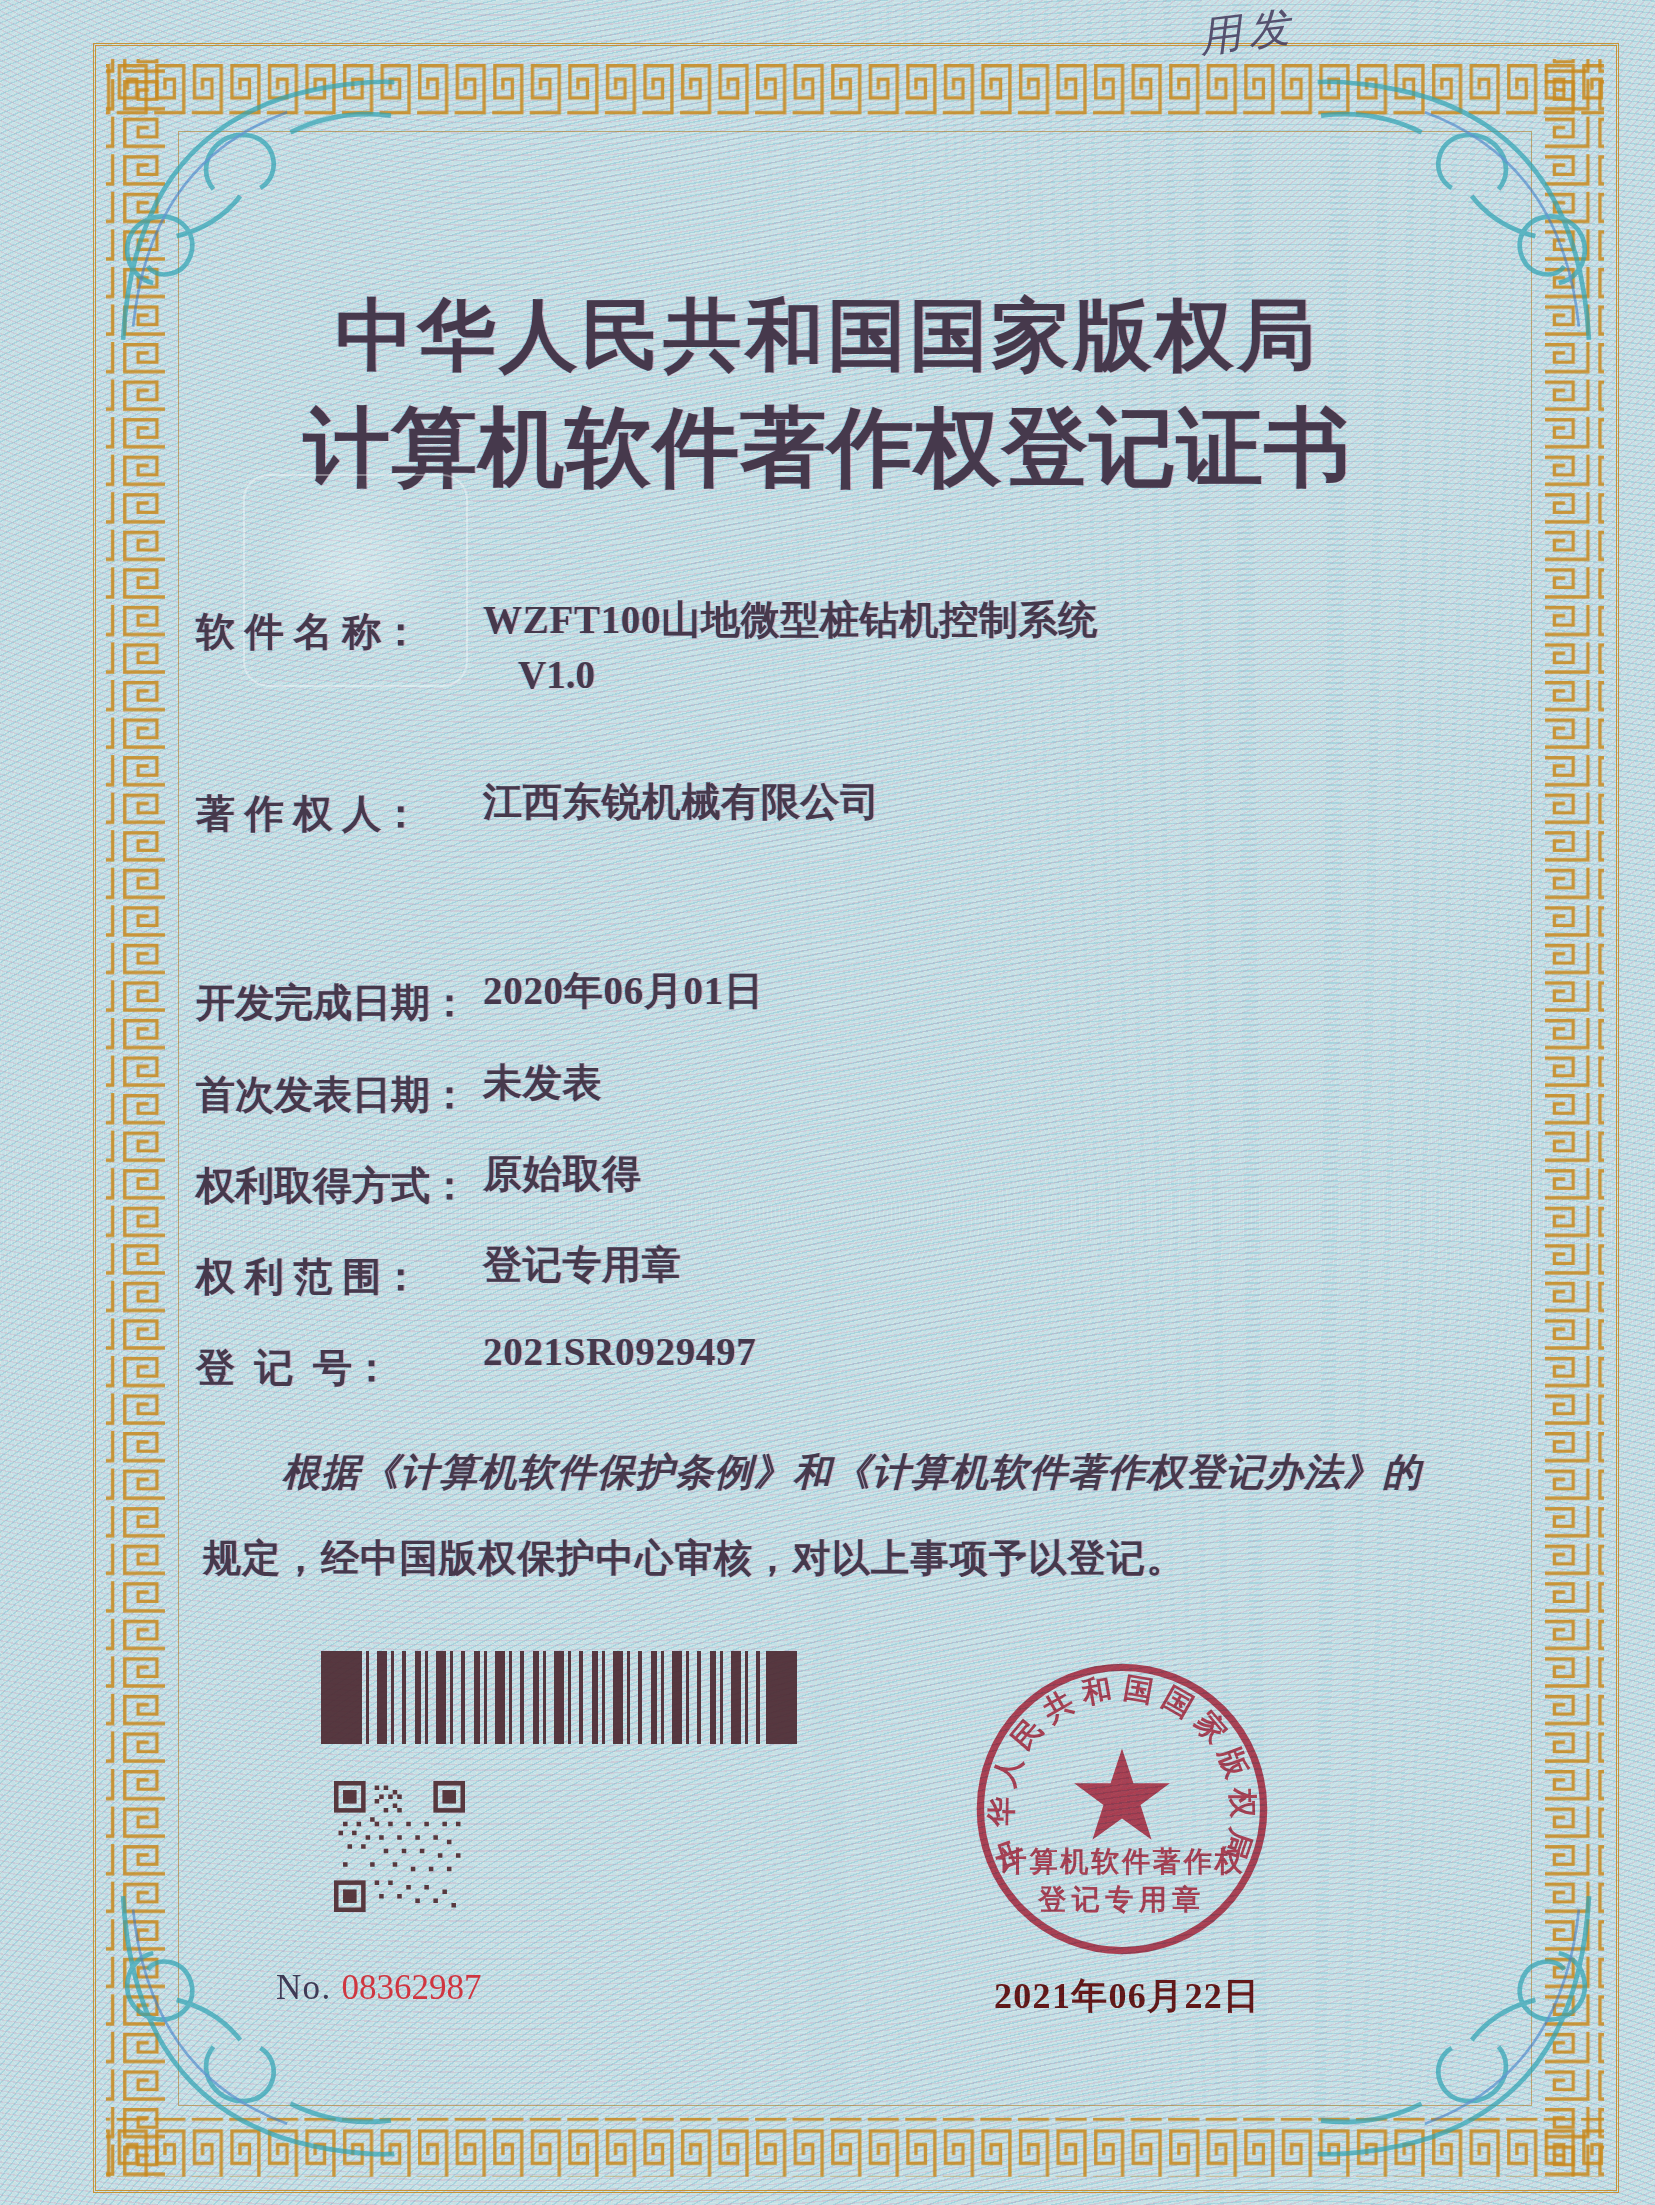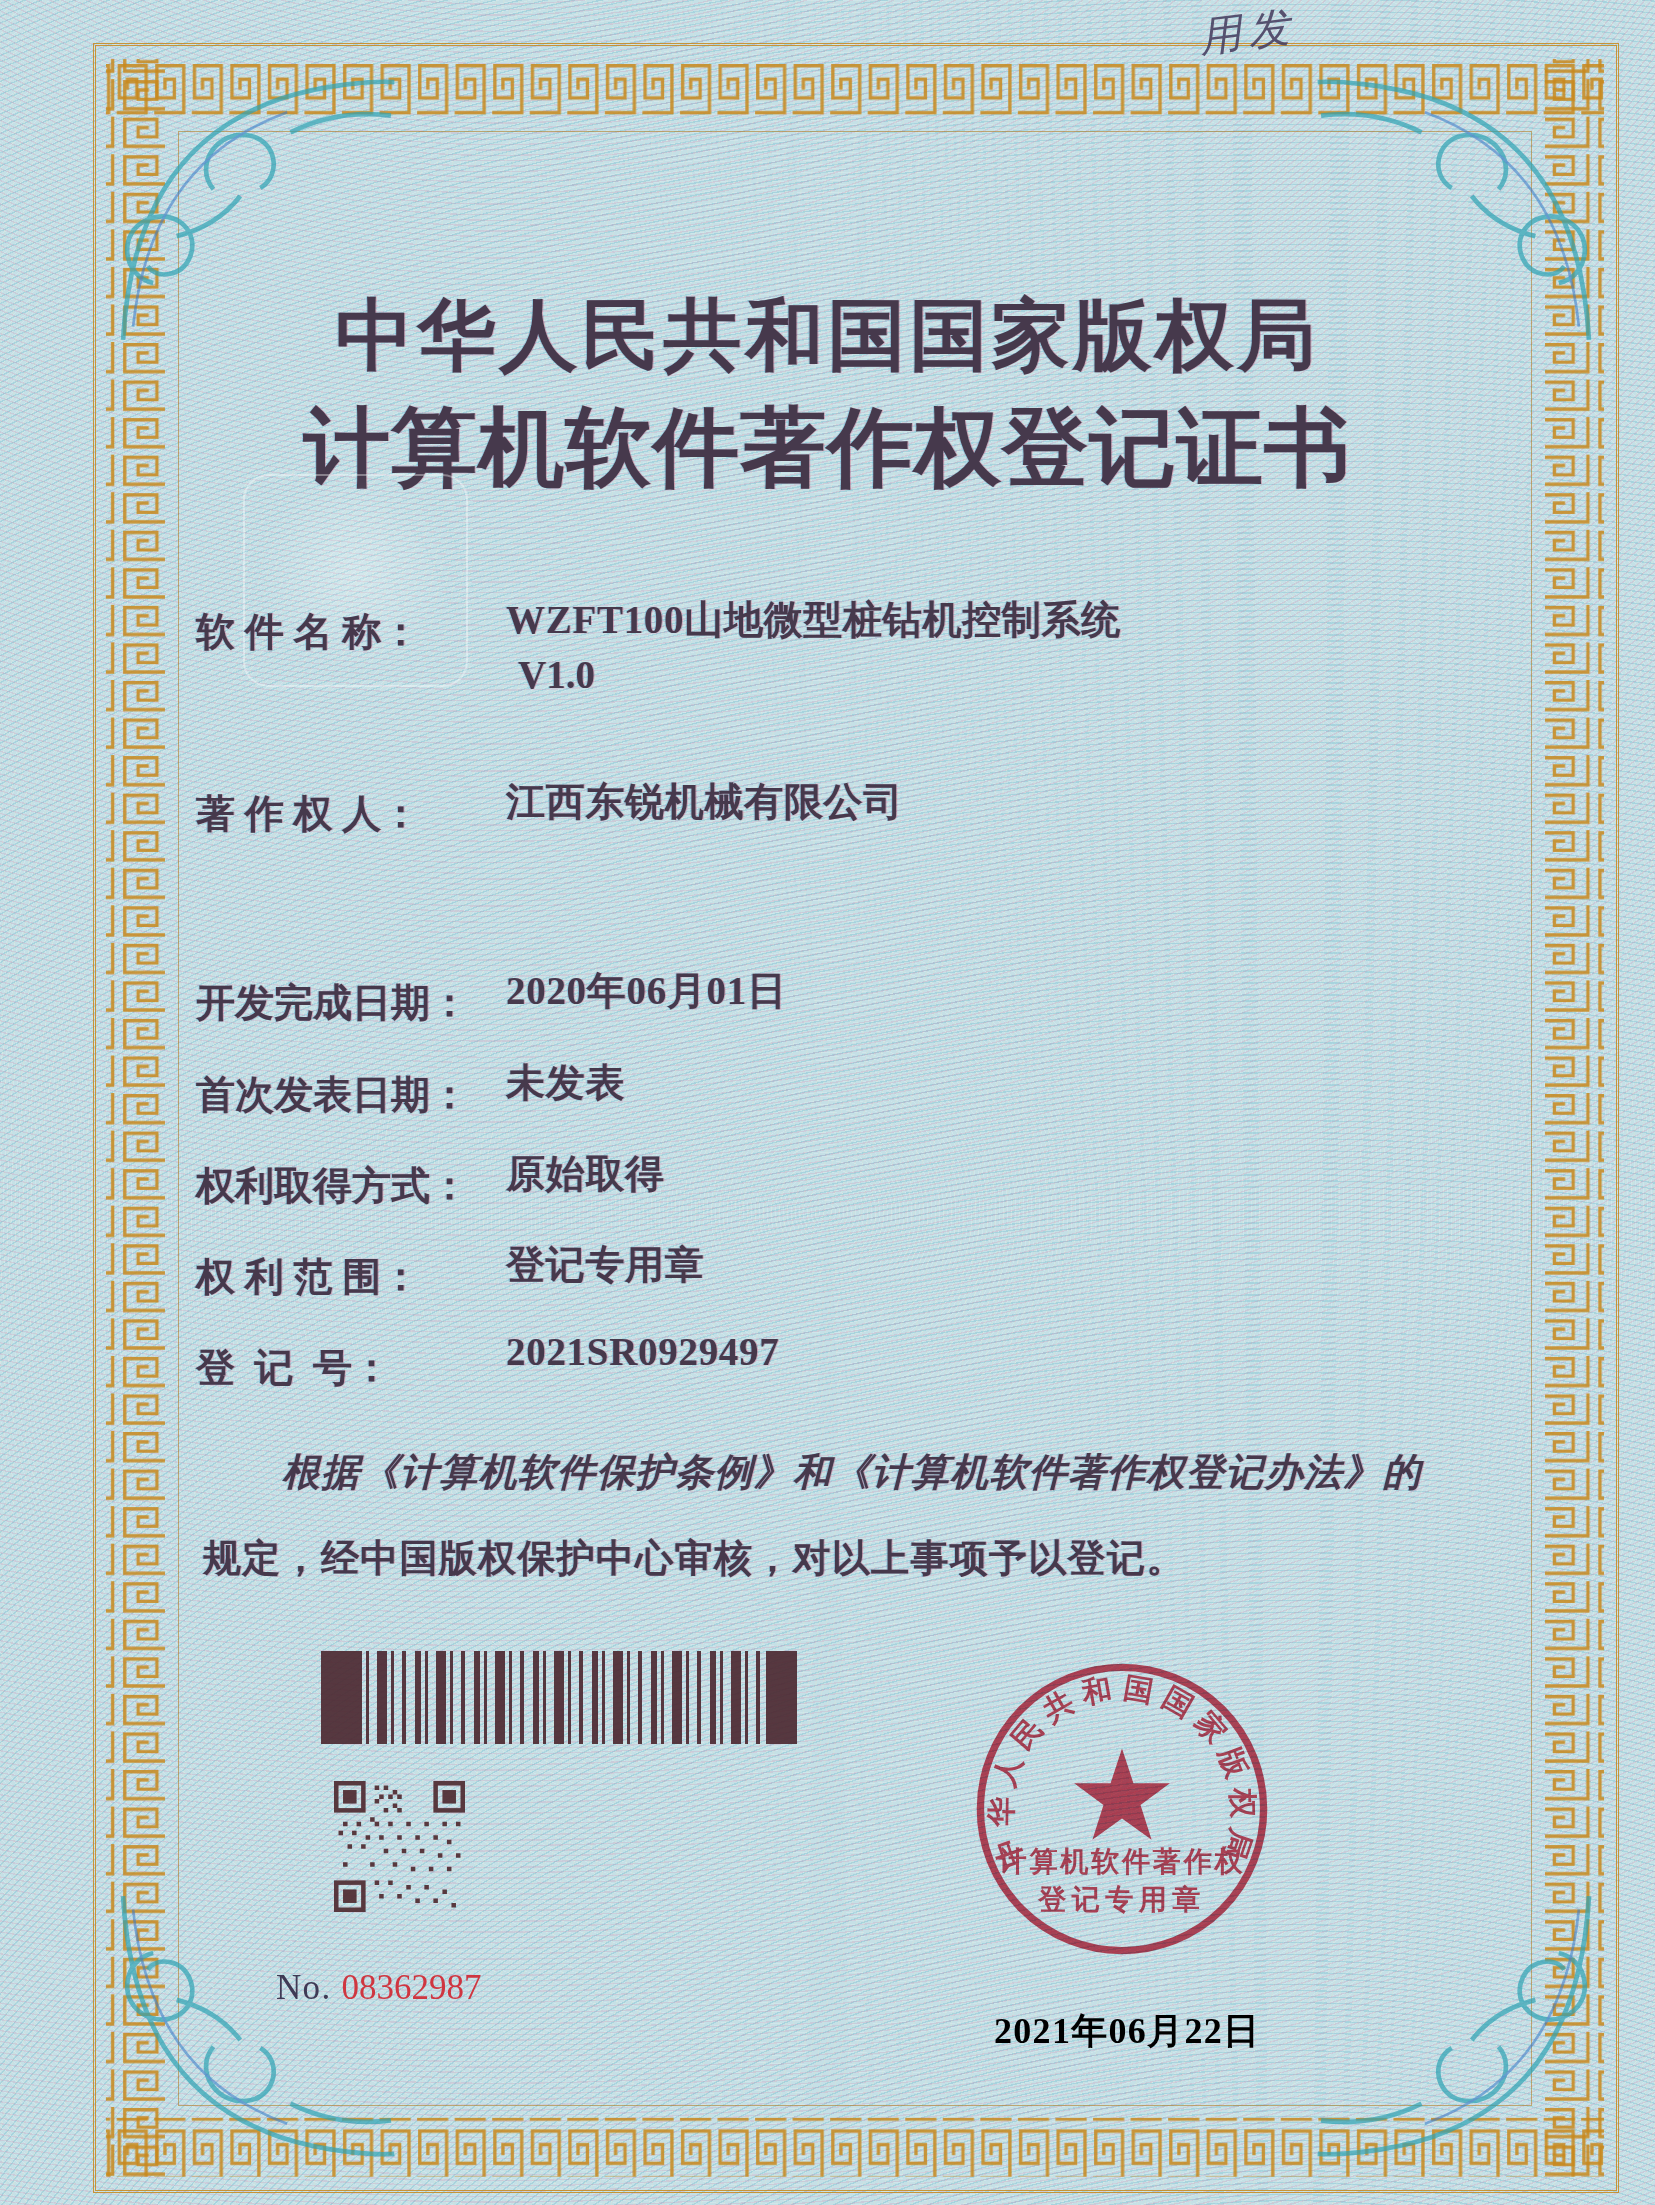--- a/index.html
+++ b/index.html
@@ -51,21 +51,21 @@
   
   .watermark{
     position:absolute;left:243px;top:474px;width:221px;height:209px;
     border:2px solid rgba(255,255,255,.55);border-radius:25.5px;
     background:radial-gradient(circle at 50% 46%, rgba(255,255,255,.38), rgba(255,255,255,0) 62%);
     filter:blur(0.7px);opacity:.65;
   }
   
   .row{position:absolute;left:0;right:0;font-size:39px;font-weight:bold;}
   .row .lbl{position:absolute;left:196px;white-space:pre;margin-top:12px;}
-  .row .val{position:absolute;left:506px;white-space:pre;letter-spacing:0.7px;text-align:right;}
+  .row .val{position:absolute;left:483px;white-space:pre;letter-spacing:0.7px;text-align:right;}
   .row .val2{position:absolute;left:518px;top:59px;white-space:pre;}
   
   .stmt1{position:absolute;left:282px;top:1447px;font-size:38px;font-weight:bold;letter-spacing:1.3px;font-style:italic;}
   .stmt2{position:absolute;left:196px;top:1533px;font-size:38px;font-weight:bold;letter-spacing:1.3px;margin-left:7px;}
   
   .barcode{
     position:absolute;left:321px;top:1651px;width:410px;height:93px;
     border-left:35px solid #4d2a32;border-right:31px solid #4d2a32;
     background-image:
       repeating-linear-gradient(90deg,
@@ -76,21 +76,21 @@
         #4d2a32 46px 50px, transparent 50px 59px);
     opacity:.92;
   }
   
   .qr{position:absolute;left:334px;top:1781px;width:131px;height:131px;opacity:.92;}
   
   .serial{position:absolute;left:276px;top:1968px;font-size:35px;letter-spacing:1.3px;color:#3f3a55;}
   .serial .snum{color:#cf3640;letter-spacing:0;}
   .issue-date{
     position:absolute;left:994px;top:1972px;font-size:36px;font-weight:bold;
-    color:#000000;letter-spacing:1.3px;mix-blend-mode:multiply;margin-top:35px;
+    color:#7f1d1d;letter-spacing:1.3px;mix-blend-mode:multiply;
   }
   
   .seal{position:absolute;left:971px;top:1658px;width:302px;height:302px;mix-blend-mode:multiply;opacity:.92;}
 </style>
 </head>
 <body>
 
 <div class="page">
   <div class="bg"></div>
 

